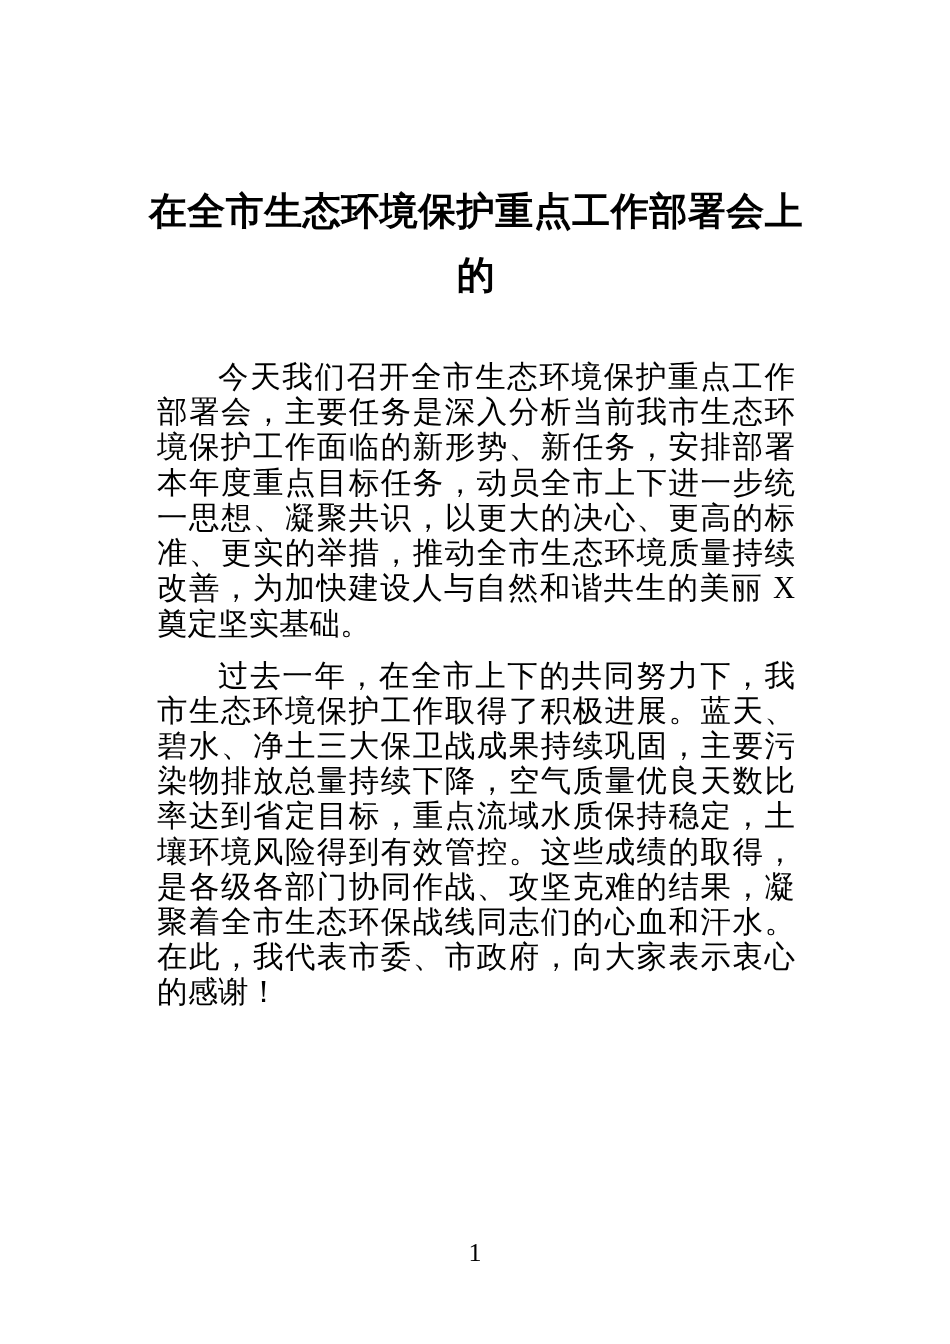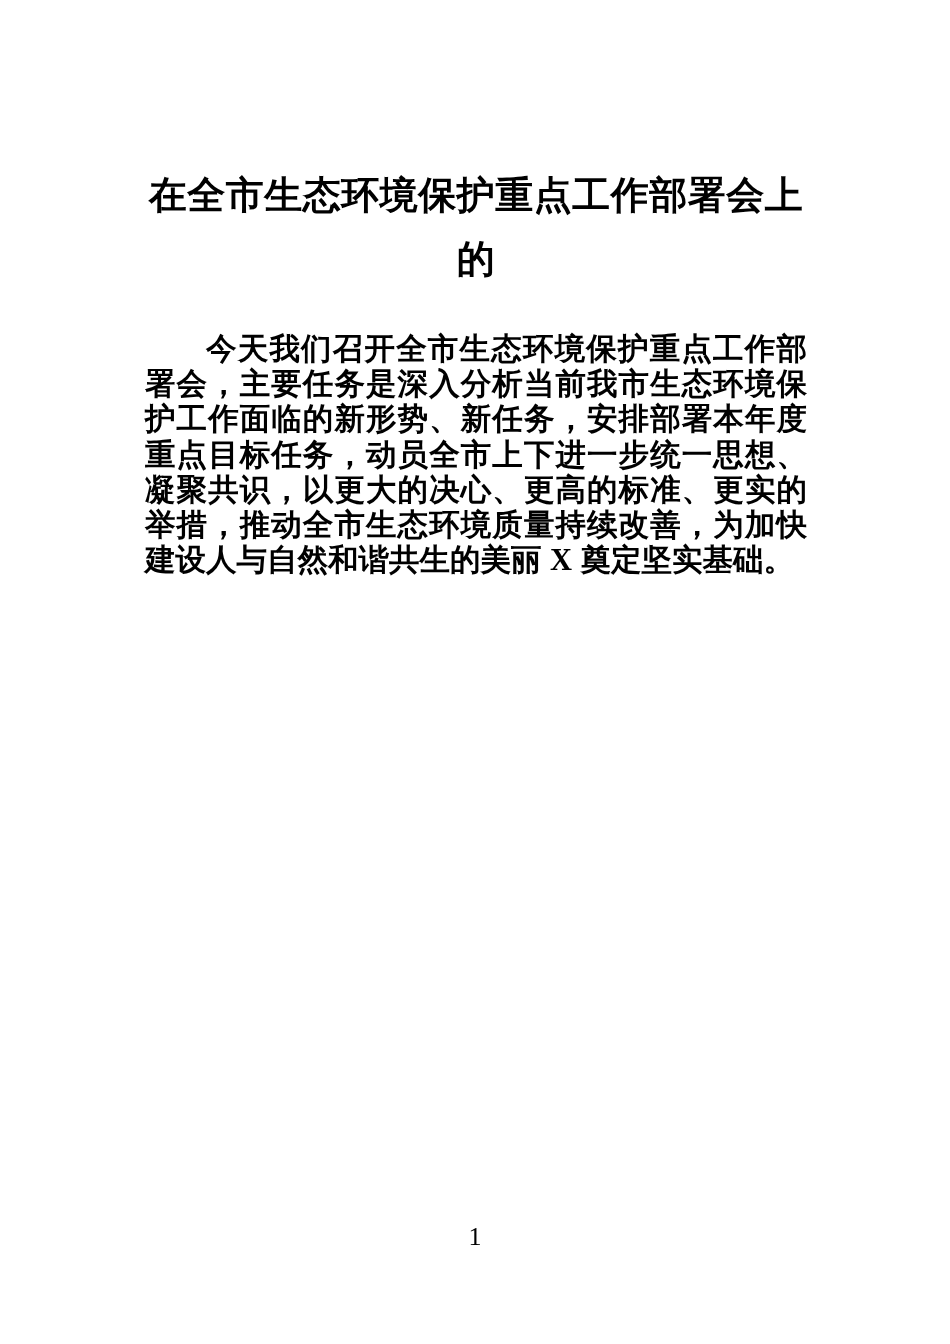--- a/index.html
+++ b/index.html
@@ -11,21 +11,21 @@
     width: 950px;
     height: 1344px;
     position: relative;
     font-family: "Liberation Sans", "DejaVu Sans", sans-serif;
     color: #000000;
     overflow: hidden;
   }
 
   .page {
     position: absolute;
-    top: 0;
+    top: 16px;
     left: 0;
     width: 950px;
     height: 1164px;
     background: #ffffff;
   }
 
   .doc-title {
     position: absolute;
     top: 163px;
     left: 141px;
@@ -39,28 +39,28 @@
   }
 
   .body-block {
     position: absolute;
     top: 327px;
     left: 141px;
     width: 670px;
   }
 
   .para {
-    margin: 4px;
+    margin: 16px;
     font-size: 30.5px;
     line-height: 35.2px;
     text-align: justify;
     text-align-last: left;
     text-justify: inter-ideograph;
     text-indent: 61px;
-    font-weight: bold;
+    font-weight: normal;
     letter-spacing: 0px;
     word-break: break-all;
   }
 
   .latin {
     font-family: "Liberation Serif", "DejaVu Serif", serif;
   }
 
   .page-number {
     position: absolute;
@@ -78,17 +78,18 @@
 <body>
 
 <div class="page">
 
   <div class="doc-title">
     <div>在全市生态环境保护重点工作部署会上的</div>
   </div>
 
   <div class="body-block">
     <p class="para">今天我们召开全市生态环境保护重点工作部署会，主要任务是深入分析当前我市生态环境保护工作面临的新形势、新任务，安排部署本年度重点目标任务，动员全市上下进一步统一思想、凝聚共识，以更大的决心、更高的标准、更实的举措，推动全市生态环境质量持续改善，为加快建设人与自然和谐共生的美丽 <span class="latin">X</span> 奠定坚实基础。</p>
+    <p class="para">过去一年，在全市上下的共同努力下，我市生态环境保护工作取得了积极进展。蓝天、碧水、净土三大保卫战成果持续巩固，主要污染物排放总量持续下降，空气质量优良天数比率达到省定目标，重点流域水质保持稳定，土壤环境风险得到有效管控。这些成绩的取得，是各级各部门协同作战、攻坚克难的结果，凝聚着全市生态环保战线同志们的心血和汗水。在此，我代表市委、市政府，向大家表示衷心的感谢！</p>
   </div>
 
   <div class="page-number">1</div>
 
 </div>
 
 </body></html>

